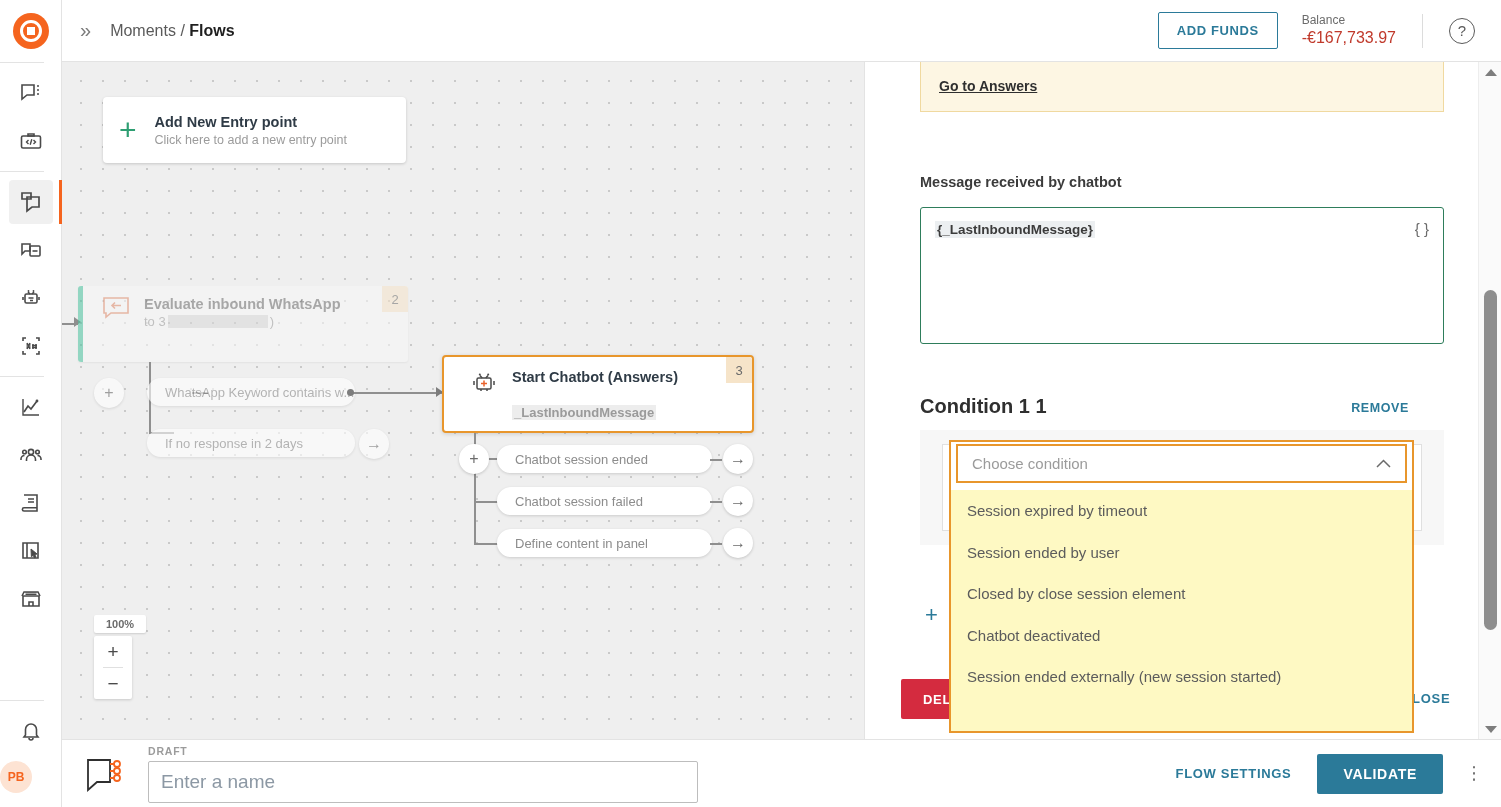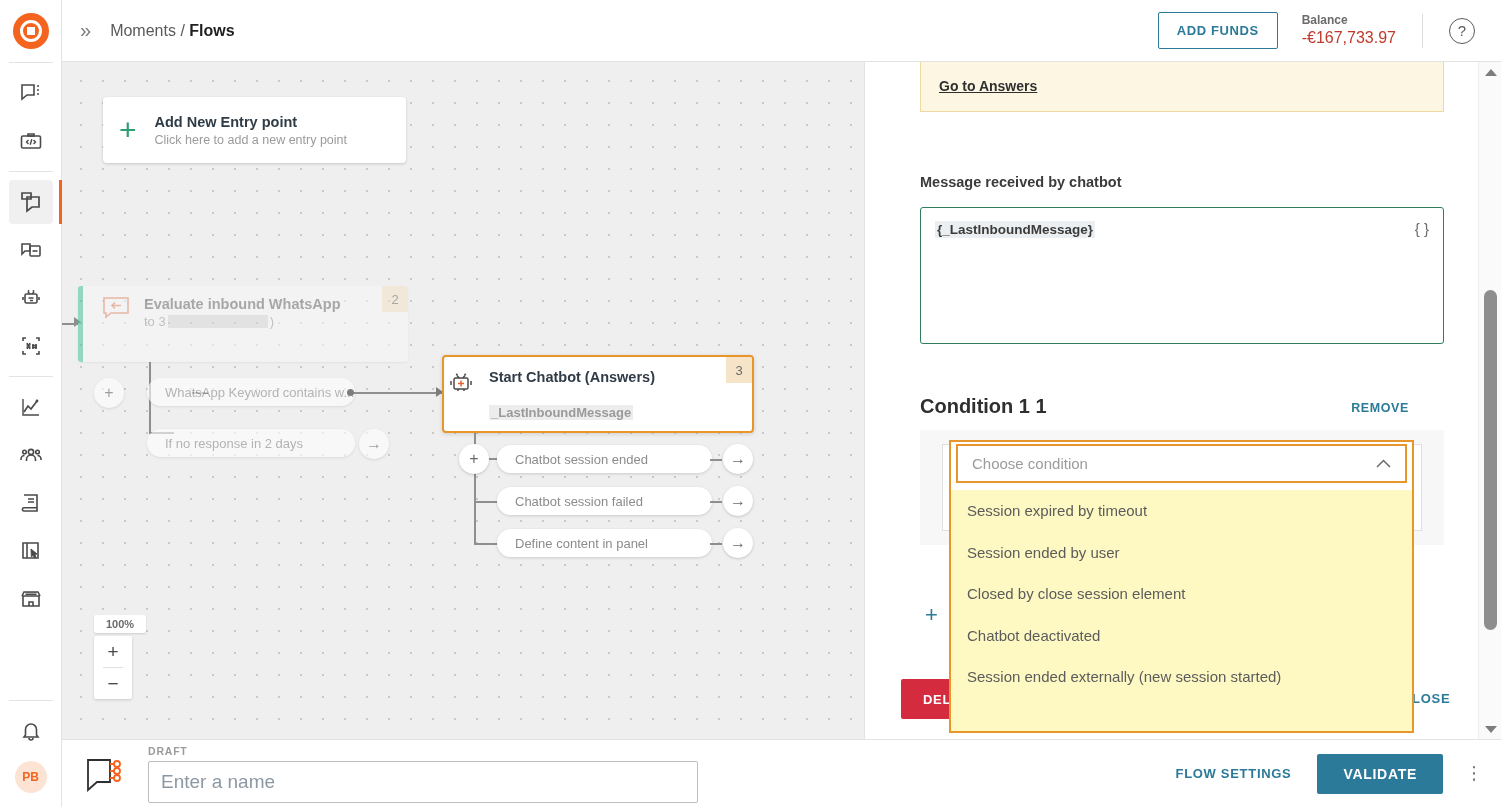--- a/index.html
+++ b/index.html
@@ -8,21 +8,21 @@
     font-family: "Liberation Sans", sans-serif;
     background: #ffffff;
     overflow: hidden;
   }
   #app { position: relative; width: 1501px; height: 807px; }
 
   
   .rail {
     position: absolute; left: 0; top: 0; width: 62px; height: 807px;
     background: #ffffff; border-right: 1px solid #e3e3e3;
-    display: flex; flex-direction: column; align-items: center;
+    display: flex; flex-direction: column; 
   }
   .rail-logo {
     width: 62px; height: 62px; display: flex; align-items: center; justify-content: center;
   }
   .logo-mark {
     width: 36px; height: 36px; border-radius: 50%;
     background: #f5641e; display: flex; align-items: center; justify-content: center;
   }
   .logo-inner {
     width: 22px; height: 22px; border-radius: 50%;
@@ -64,21 +64,21 @@
   .crumb .muted { color: #5a5a5a; }
   .crumb .sep { color: #5a5a5a; }
   .crumb .cur { font-weight: bold; color: #1f1f1f; }
   .hdr-right { margin-left: auto; display: flex; align-items: center; }
   .btn-addfunds {
     border: 1px solid #2b7a99; color: #2b7a99; background: #fff;
     font-size: 13px; font-weight: bold; letter-spacing: .6px;
     padding: 10px 18px; border-radius: 2px; cursor: pointer;
   }
   .balance { margin-left: 24px; line-height: 1.25; }
-  .balance-label { font-size: 12px; color: #6b6b6b; font-weight: bold; }
+  .balance-label { font-size: 12px; color: #6b6b6b; }
   .balance-value { font-size: 16px; color: #c0392b; font-weight: 500; }
   .hdr-sep { width: 1px; height: 34px; background: #dcdcdc; margin: 0 26px; }
   .help-icon { width: 26px; height: 26px; border-radius: 50%; border: 1.6px solid #5a5a5a;
     color: #5a5a5a; font-size: 15px; display: flex; align-items: center;
     justify-content: center; cursor: pointer; margin-right: 8px; }
 
   
   .canvas {
     position: absolute; left: 62px; top: 62px; width: 802px; height: 677px;
     background-color: #efefef;
@@ -114,21 +114,21 @@
     background: #f6e4c9; color: #6b6b6b; font-size: 13px;
     display: flex; align-items: center; justify-content: center; border-radius: 0 3px 0 0;
   }
   .badge.plain { background: #f6e4c9; }
 
   .node-chat {
     position: absolute; left: 380px; top: 293px; width: 312px; height: 78px;
     background: #fff; border: 2px solid #e8962c; border-radius: 4px;
     box-shadow: 0 1px 4px rgba(0,0,0,.14); cursor: pointer;
   }
-  .chat-body { display: flex; padding: 12px 12px 0 3px; }
+  .chat-body { display: flex; padding: 12px 12px 0 26px; }
   .chat-icon { width: 28px; height: 28px; color: #4a4a4a; margin-right: 14px; }
   .chat-title { font-size: 14.5px; font-weight: bold; color: #2f3b46; }
   .chat-sub { font-size: 13px; color: #9b9b9b; margin-top: 20px;
     background: #ededed; display: inline-block; padding: 0 2px; font-weight: bold; }
 
   .pill {
     position: absolute; height: 28px; background: #fff; border-radius: 16px;
     box-shadow: 0 1px 3px rgba(0,0,0,.15); display: flex; align-items: center;
     padding: 0 18px; font-size: 13px; color: #8c8c8c; cursor: pointer;
     white-space: nowrap; overflow: hidden;

